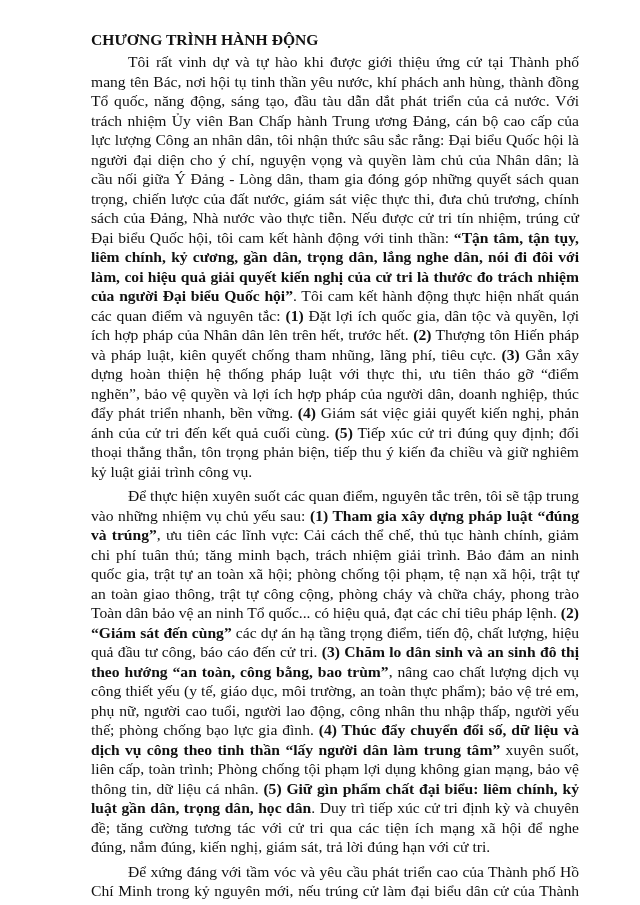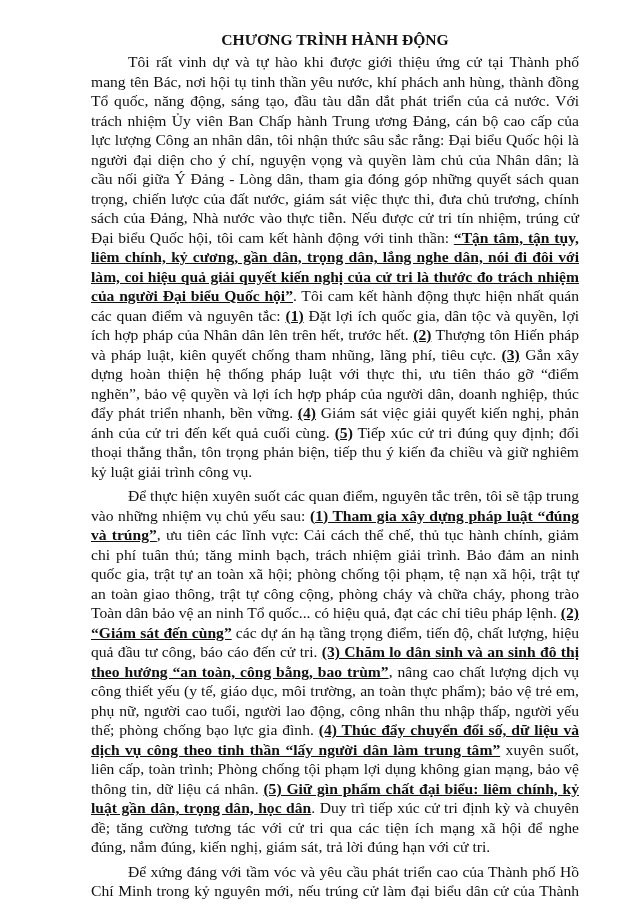--- a/index.html
+++ b/index.html
@@ -3,29 +3,29 @@
 <meta charset="utf-8">
 <style>
   html, body { margin: 0; padding: 0; background: #ffffff; }
   body { width: 640px; height: 905px; overflow: hidden; position: relative; }
   .page {
     position: absolute; left: 91px; top: 30px; width: 488px;
     font-family: "Liberation Serif", "DejaVu Serif", serif;
     color: #111111; font-size: 15.6px; line-height: 19.5px;
   }
   .title {
-    text-align: center; font-weight: bold; font-size: 15.6px; line-height: 19px;
+    text-align: left; font-weight: bold; font-size: 15.6px; line-height: 19px;
     margin: 0; letter-spacing: 0;
   }
   .title-wrap { margin-bottom: 3px; }
   .para {
     text-align: justify; text-indent: 37px; margin: 0 0 5px 0;
     hyphens: none;
   }
-  .para b { font-weight: bold; text-decoration: underline; }
+  .para b { font-weight: bold; }
 </style>
 </head>
 <body>
 
 <div class="page">
   <div class="title-wrap">
     <p class="title">CHƯƠNG TRÌNH HÀNH ĐỘNG</p>
   </div>
 
   <p class="para"><span>Tôi rất vinh dự và tự hào khi được giới thiệu ứng cử tại Thành phố mang tên Bác, nơi hội tụ tinh thần yêu nước, khí phách anh hùng, thành đồng Tổ quốc, năng động, sáng tạo, đầu tàu dẫn dắt phát triển của cả nước. Với trách nhiệm Ủy viên Ban Chấp hành Trung ương Đảng, cán bộ cao cấp của lực lượng Công an nhân dân, tôi nhận thức sâu sắc rằng: Đại biểu Quốc hội là người đại diện cho ý chí, nguyện vọng và quyền làm chủ của Nhân dân; là cầu nối giữa Ý Đảng - Lòng dân, tham gia đóng góp những quyết sách quan trọng, chiến lược của đất nước, giám sát việc thực thi, đưa chủ trương, chính sách của Đảng, Nhà nước vào thực tiễn. Nếu được cử tri tín nhiệm, trúng cử Đại biểu Quốc hội, tôi cam kết hành động với tinh thần: </span><b>“Tận tâm, tận tụy, liêm chính, kỷ cương, gần dân, trọng dân, lắng nghe dân, nói đi đôi với làm, coi hiệu quả giải quyết kiến nghị của cử tri là thước đo trách nhiệm của người Đại biểu Quốc hội”</b><span>. Tôi cam kết hành động thực hiện nhất quán các quan điểm và nguyên tắc: </span><b>(1)</b><span> Đặt lợi ích quốc gia, dân tộc và quyền, lợi ích hợp pháp của Nhân dân lên trên hết, trước hết. </span><b>(2)</b><span> Thượng tôn Hiến pháp và pháp luật, kiên quyết chống tham nhũng, lãng phí, tiêu cực. </span><b>(3)</b><span> Gắn xây dựng hoàn thiện hệ thống pháp luật với thực thi, ưu tiên tháo gỡ “điểm nghẽn”, bảo vệ quyền và lợi ích hợp pháp của người dân, doanh nghiệp, thúc đẩy phát triển nhanh, bền vững. </span><b>(4)</b><span> Giám sát việc giải quyết kiến nghị, phản ánh của cử tri đến kết quả cuối cùng. </span><b>(5)</b><span> Tiếp xúc cử tri đúng quy định; đối thoại thẳng thắn, tôn trọng phản biện, tiếp thu ý kiến đa chiều và giữ nghiêm kỷ luật giải trình công vụ.</span></p>

